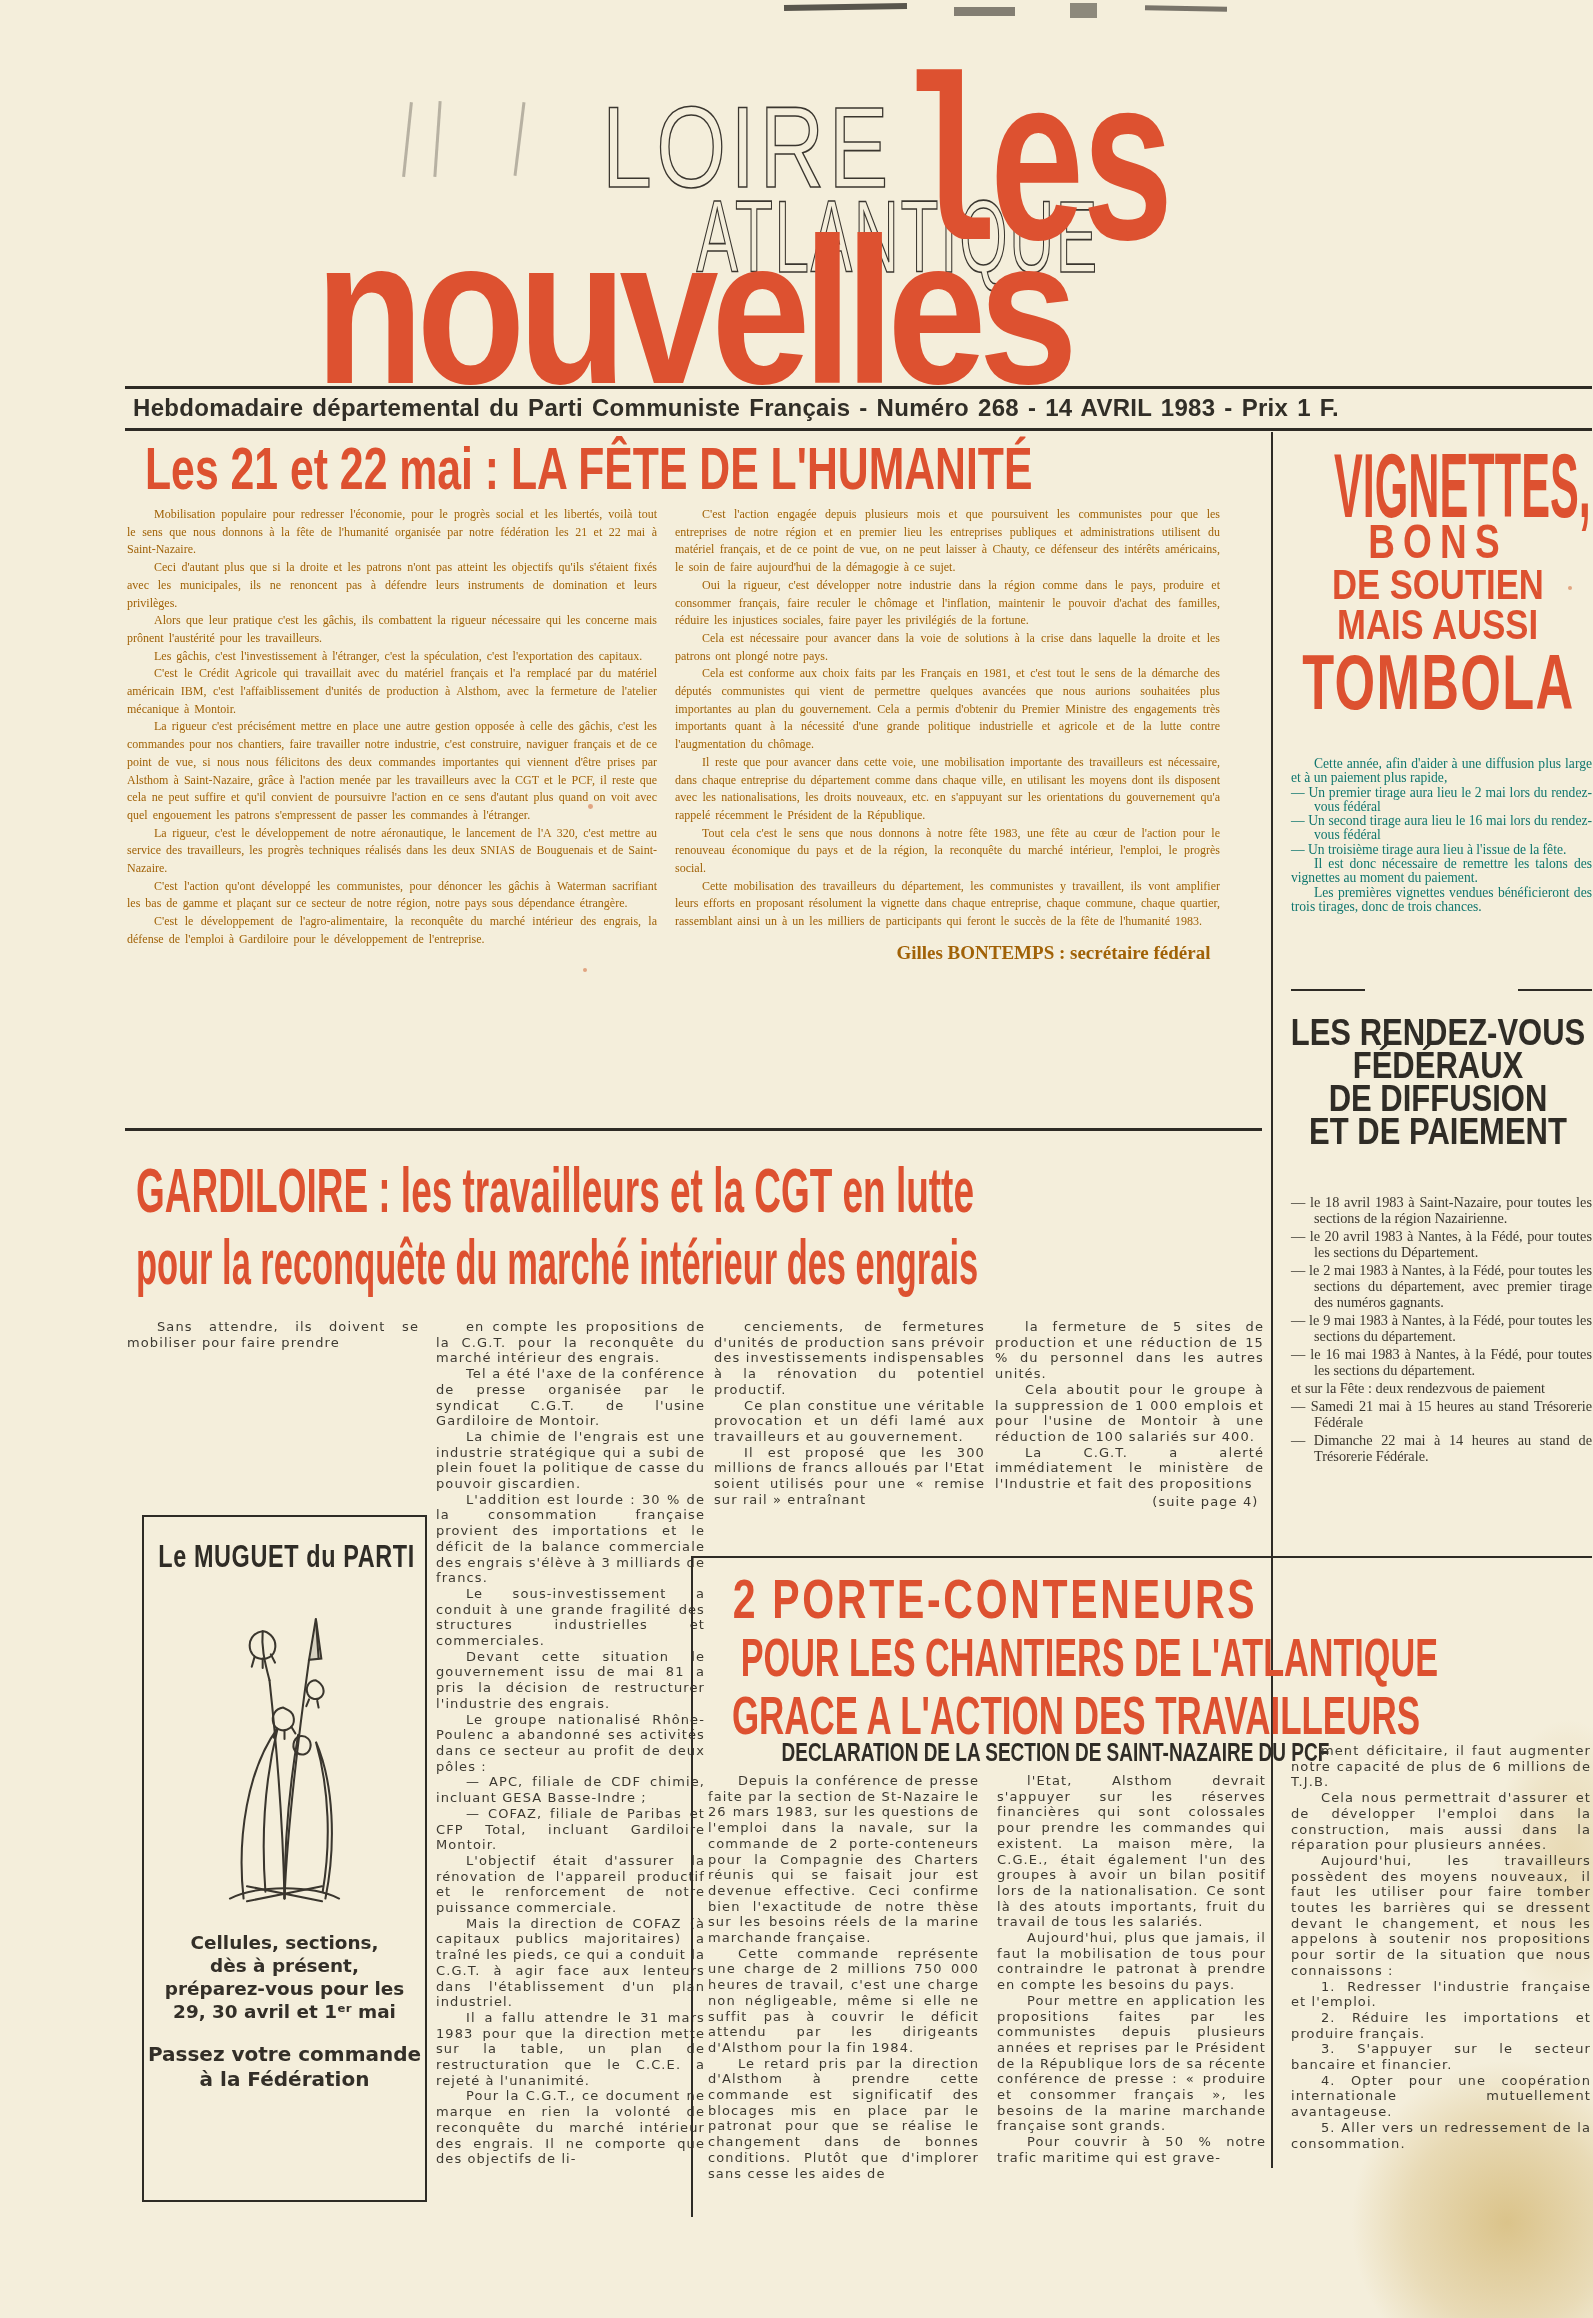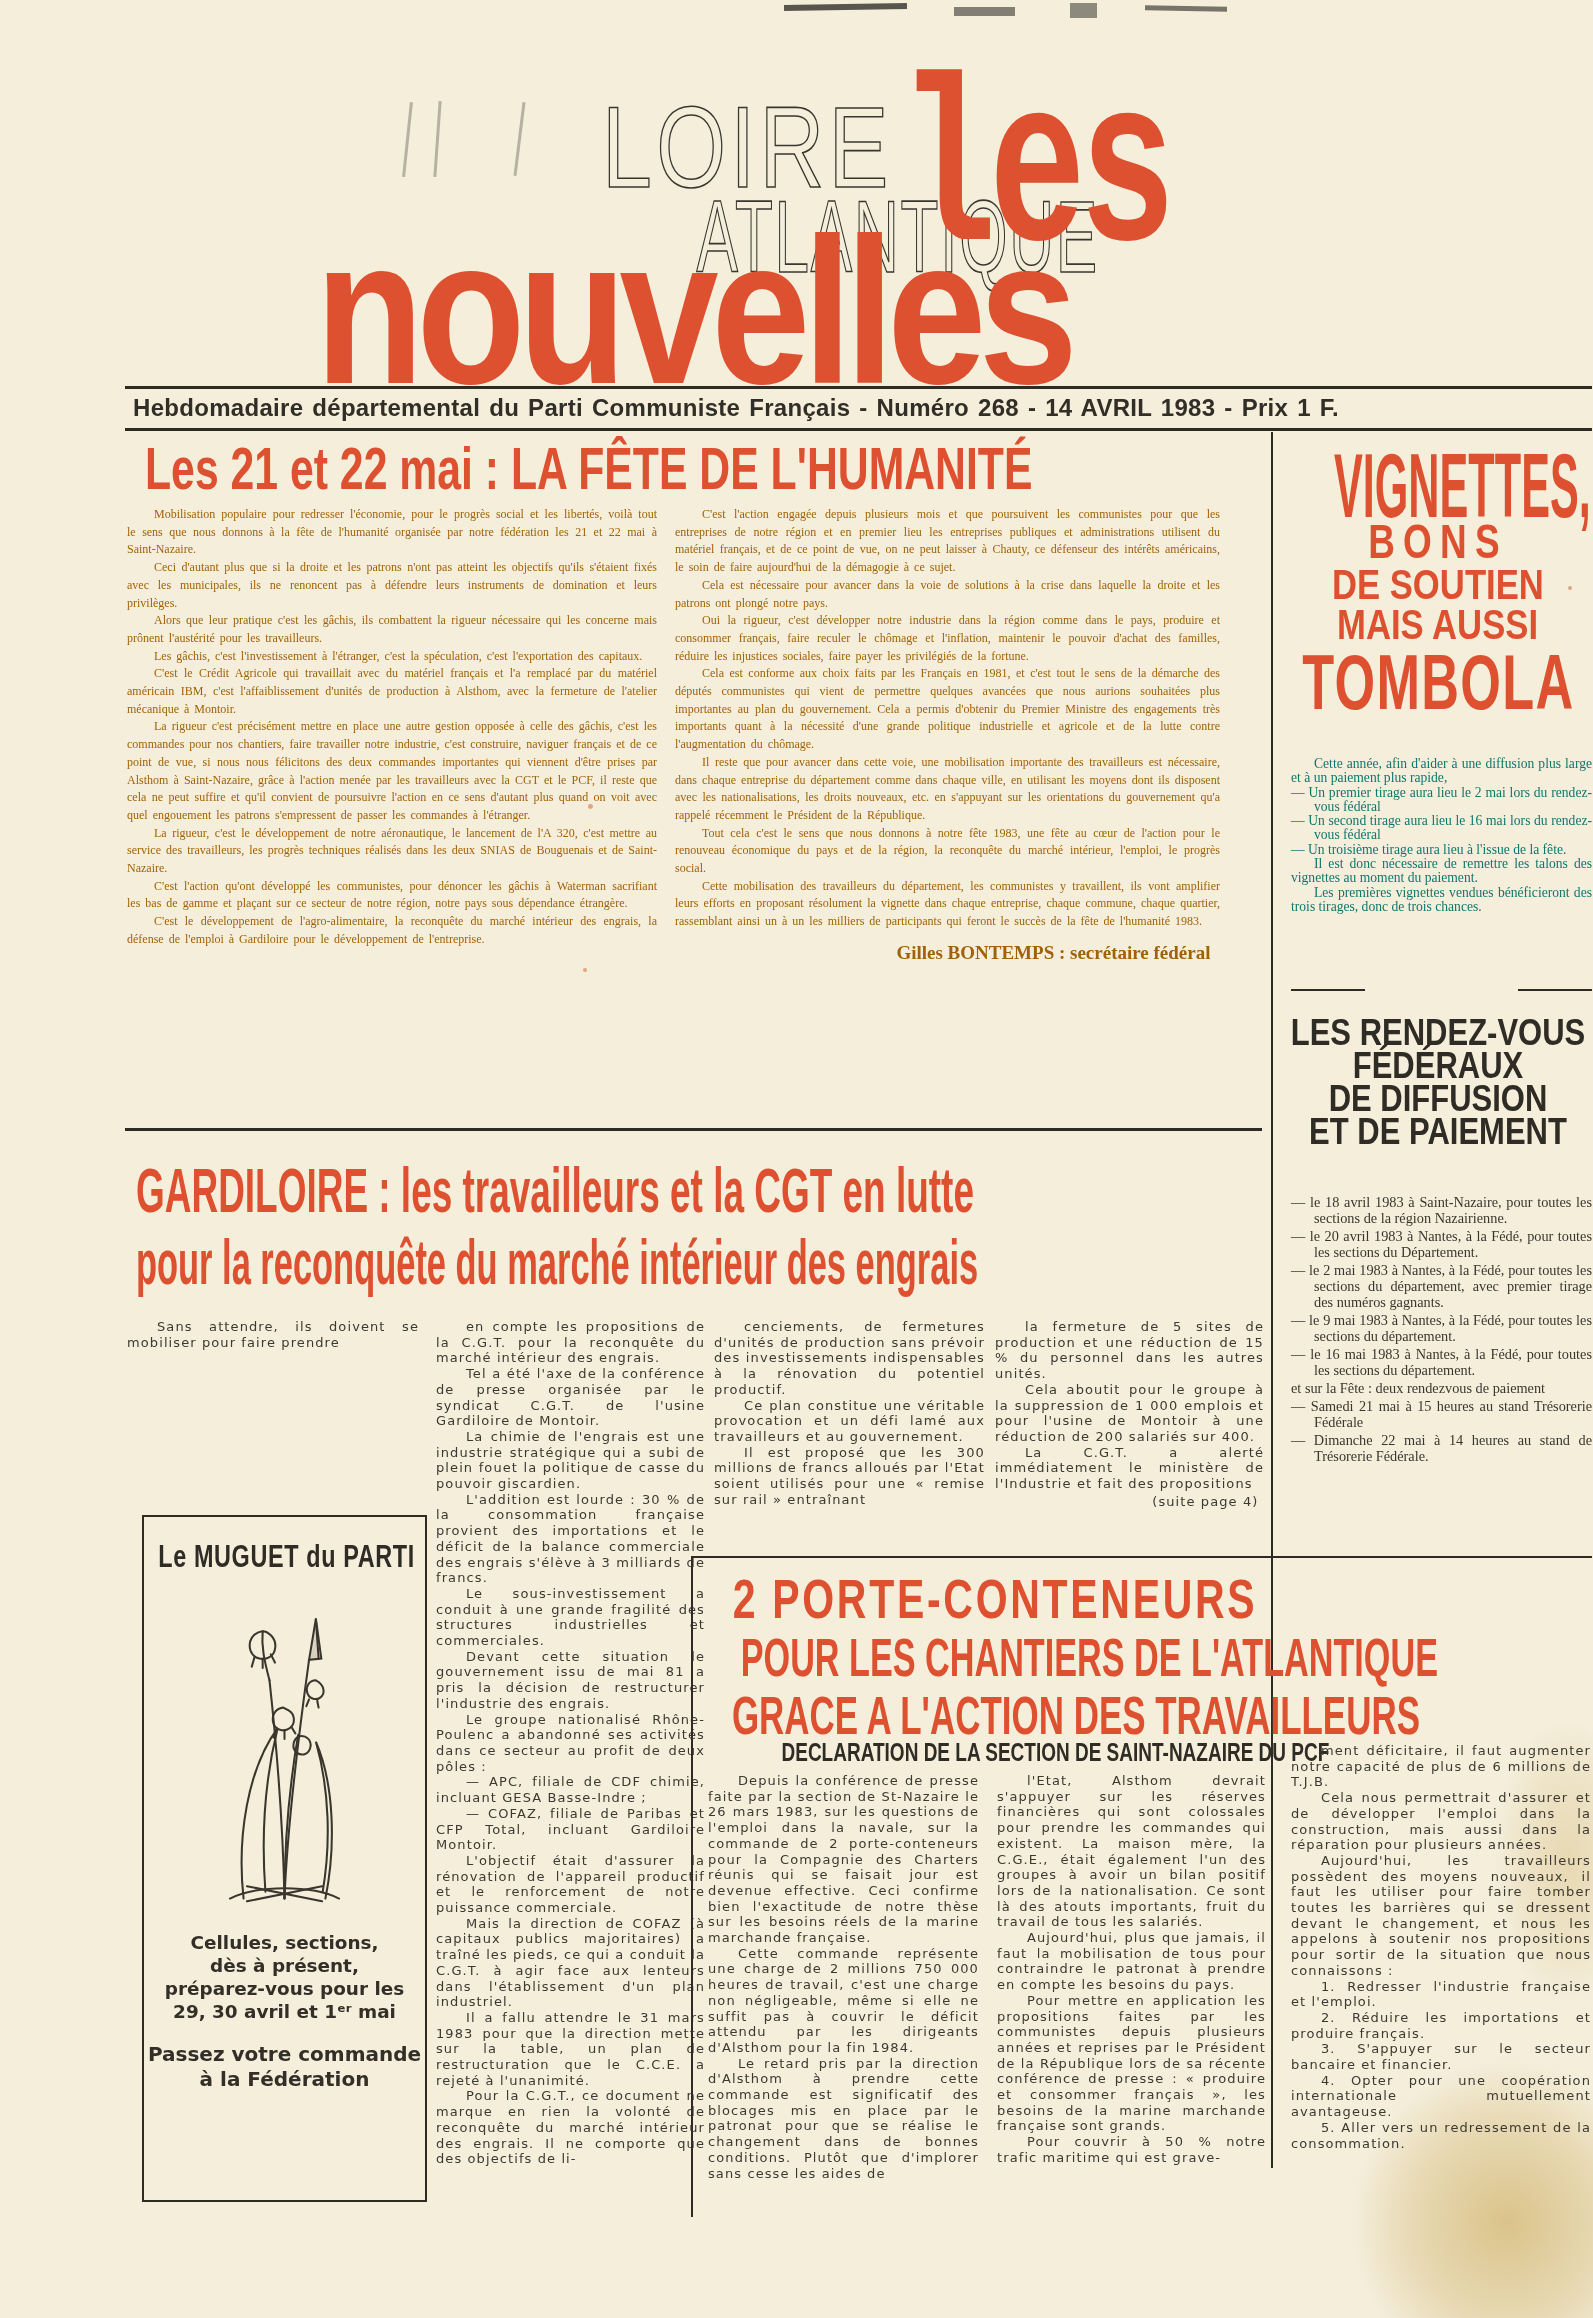--- a/index.html
+++ b/index.html
@@ -101,22 +101,22 @@
       <p>Les gâchis, c'est l'investissement à l'étranger, c'est la spéculation, c'est l'exportation des capitaux.</p>
       <p>C'est le Crédit Agricole qui travaillait avec du matériel français et l'a remplacé par du matériel américain IBM, c'est l'affaiblissement d'unités de production à Alsthom, avec la fermeture de l'atelier mécanique à Montoir.</p>
       <p>La rigueur c'est précisément mettre en place une autre gestion opposée à celle des gâchis, c'est les commandes pour nos chantiers, faire travailler notre industrie, c'est construire, naviguer français et de ce point de vue, si nous nous félicitons des deux commandes importantes qui viennent d'être prises par Alsthom à Saint-Nazaire, grâce à l'action menée par les travailleurs avec la CGT et le PCF, il reste que cela ne peut suffire et qu'il convient de poursuivre l'action en ce sens d'autant plus quand on voit avec quel engouement les patrons s'empressent de passer les commandes à l'étranger.</p>
       <p>La rigueur, c'est le développement de notre aéronautique, le lancement de l'A 320, c'est mettre au service des travailleurs, les progrès techniques réalisés dans les deux SNIAS de Bouguenais et de Saint-Nazaire.</p>
       <p>C'est l'action qu'ont développé les communistes, pour dénoncer les gâchis à Waterman sacrifiant les bas de gamme et plaçant sur ce secteur de notre région, notre pays sous dépendance étrangère.</p>
       <p>C'est le développement de l'agro-alimentaire, la reconquête du marché intérieur des engrais, la défense de l'emploi à Gardiloire pour le développement de l'entreprise.</p>
     </div>
   <div class="abs serifcol" style="left:675px;top:506px;width:545px;">
     <div>
         <p>C'est l'action engagée depuis plusieurs mois et que poursuivent les communistes pour que les entreprises de notre région et en premier lieu les entreprises publiques et administrations utilisent du matériel français, et de ce point de vue, on ne peut laisser à Chauty, ce défenseur des intérêts américains, le soin de faire aujourd'hui de la démagogie à ce sujet.</p>
+        <p>Oui la rigueur, c'est développer notre industrie dans la région comme dans le pays, produire et consommer français, faire reculer le chômage et l'inflation, maintenir le pouvoir d'achat des familles, réduire les injustices sociales, faire payer les privilégiés de la fortune.</p>
         <p>Cela est nécessaire pour avancer dans la voie de solutions à la crise dans laquelle la droite et les patrons ont plongé notre pays.</p>
-        <p>Oui la rigueur, c'est développer notre industrie dans la région comme dans le pays, produire et consommer français, faire reculer le chômage et l'inflation, maintenir le pouvoir d'achat des familles, réduire les injustices sociales, faire payer les privilégiés de la fortune.</p>
         <p>Cela est conforme aux choix faits par les Français en 1981, et c'est tout le sens de la démarche des députés communistes qui vient de permettre quelques avancées que nous aurions souhaitées plus importantes au plan du gouvernement. Cela a permis d'obtenir du Premier Ministre des engagements très importants quant à la nécessité d'une grande politique industrielle et agricole et de la lutte contre l'augmentation du chômage.</p>
         <p>Il reste que pour avancer dans cette voie, une mobilisation importante des travailleurs est nécessaire, dans chaque entreprise du département comme dans chaque ville, en utilisant les moyens dont ils disposent avec les nationalisations, les droits nouveaux, etc. en s'appuyant sur les orientations du gouvernement qu'a rappelé récemment le Président de la République.</p>
         <p>Tout cela c'est le sens que nous donnons à notre fête 1983, une fête au cœur de l'action pour le renouveau économique du pays et de la région, la reconquête du marché intérieur, l'emploi, le progrès social.</p>
         <p>Cette mobilisation des travailleurs du département, les communistes y travaillent, ils vont amplifier leurs efforts en proposant résolument la vignette dans chaque entreprise, chaque commune, chaque quartier, rassemblant ainsi un à un les milliers de participants qui feront le succès de la fête de l'humanité 1983.</p>
       </div>
     <div class="byline">Gilles BONTEMPS : secrétaire fédéral</div>
   </div>
 
   <div class="abs hrule" style="left:125px;top:1128px;width:1137px;height:2.7px;"></div>
 
@@ -193,21 +193,21 @@
       <p>Pour la C.G.T., ce document ne marque en rien la volonté de reconquête du marché intérieur des engrais. Il ne comporte que des objectifs de li-</p>
     </div>
   <div class="abs sanscol" style="left:714px;top:1319px;width:271px;">
       <p>cenciements, de fermetures d'unités de production sans prévoir des investissements indispensables à la rénovation du potentiel productif.</p>
       <p>Ce plan constitue une véritable provocation et un défi lamé aux travailleurs et au gouvernement.</p>
       <p>Il est proposé que les 300 millions de francs alloués par l'Etat soient utilisés pour une « remise sur rail » entraînant</p>
     </div>
   <div class="abs sanscol" style="left:995px;top:1319px;width:269px;">
     <div>
         <p>la fermeture de 5 sites de production et une réduction de 15 % du personnel dans les autres unités.</p>
-        <p>Cela aboutit pour le groupe à la suppression de 1 000 emplois et pour l'usine de Montoir à une réduction de 200 salariés sur 400.</p>
+        <p>Cela aboutit pour le groupe à la suppression de 1 000 emplois et pour l'usine de Montoir à une réduction de 100 salariés sur 400.</p>
         <p>La C.G.T. a alerté immédiatement le ministère de l'Industrie et fait des propositions</p>
       </div>
     <div class="suite">(suite page 4)</div>
   </div>
 
   <div class="abs box" style="left:142px;top:1515px;width:281px;height:683px;">
     <div class="muguet-title" style="margin-top:20.5px;">
       <span>Le MUGUET du PARTI</span>
     </div>
     <svg width="205" height="341" viewBox="0 0 300 500" style="display:block;margin:9.5px auto 0 auto;" fill="none" stroke="#3a362e" stroke-width="3" stroke-linecap="round">

